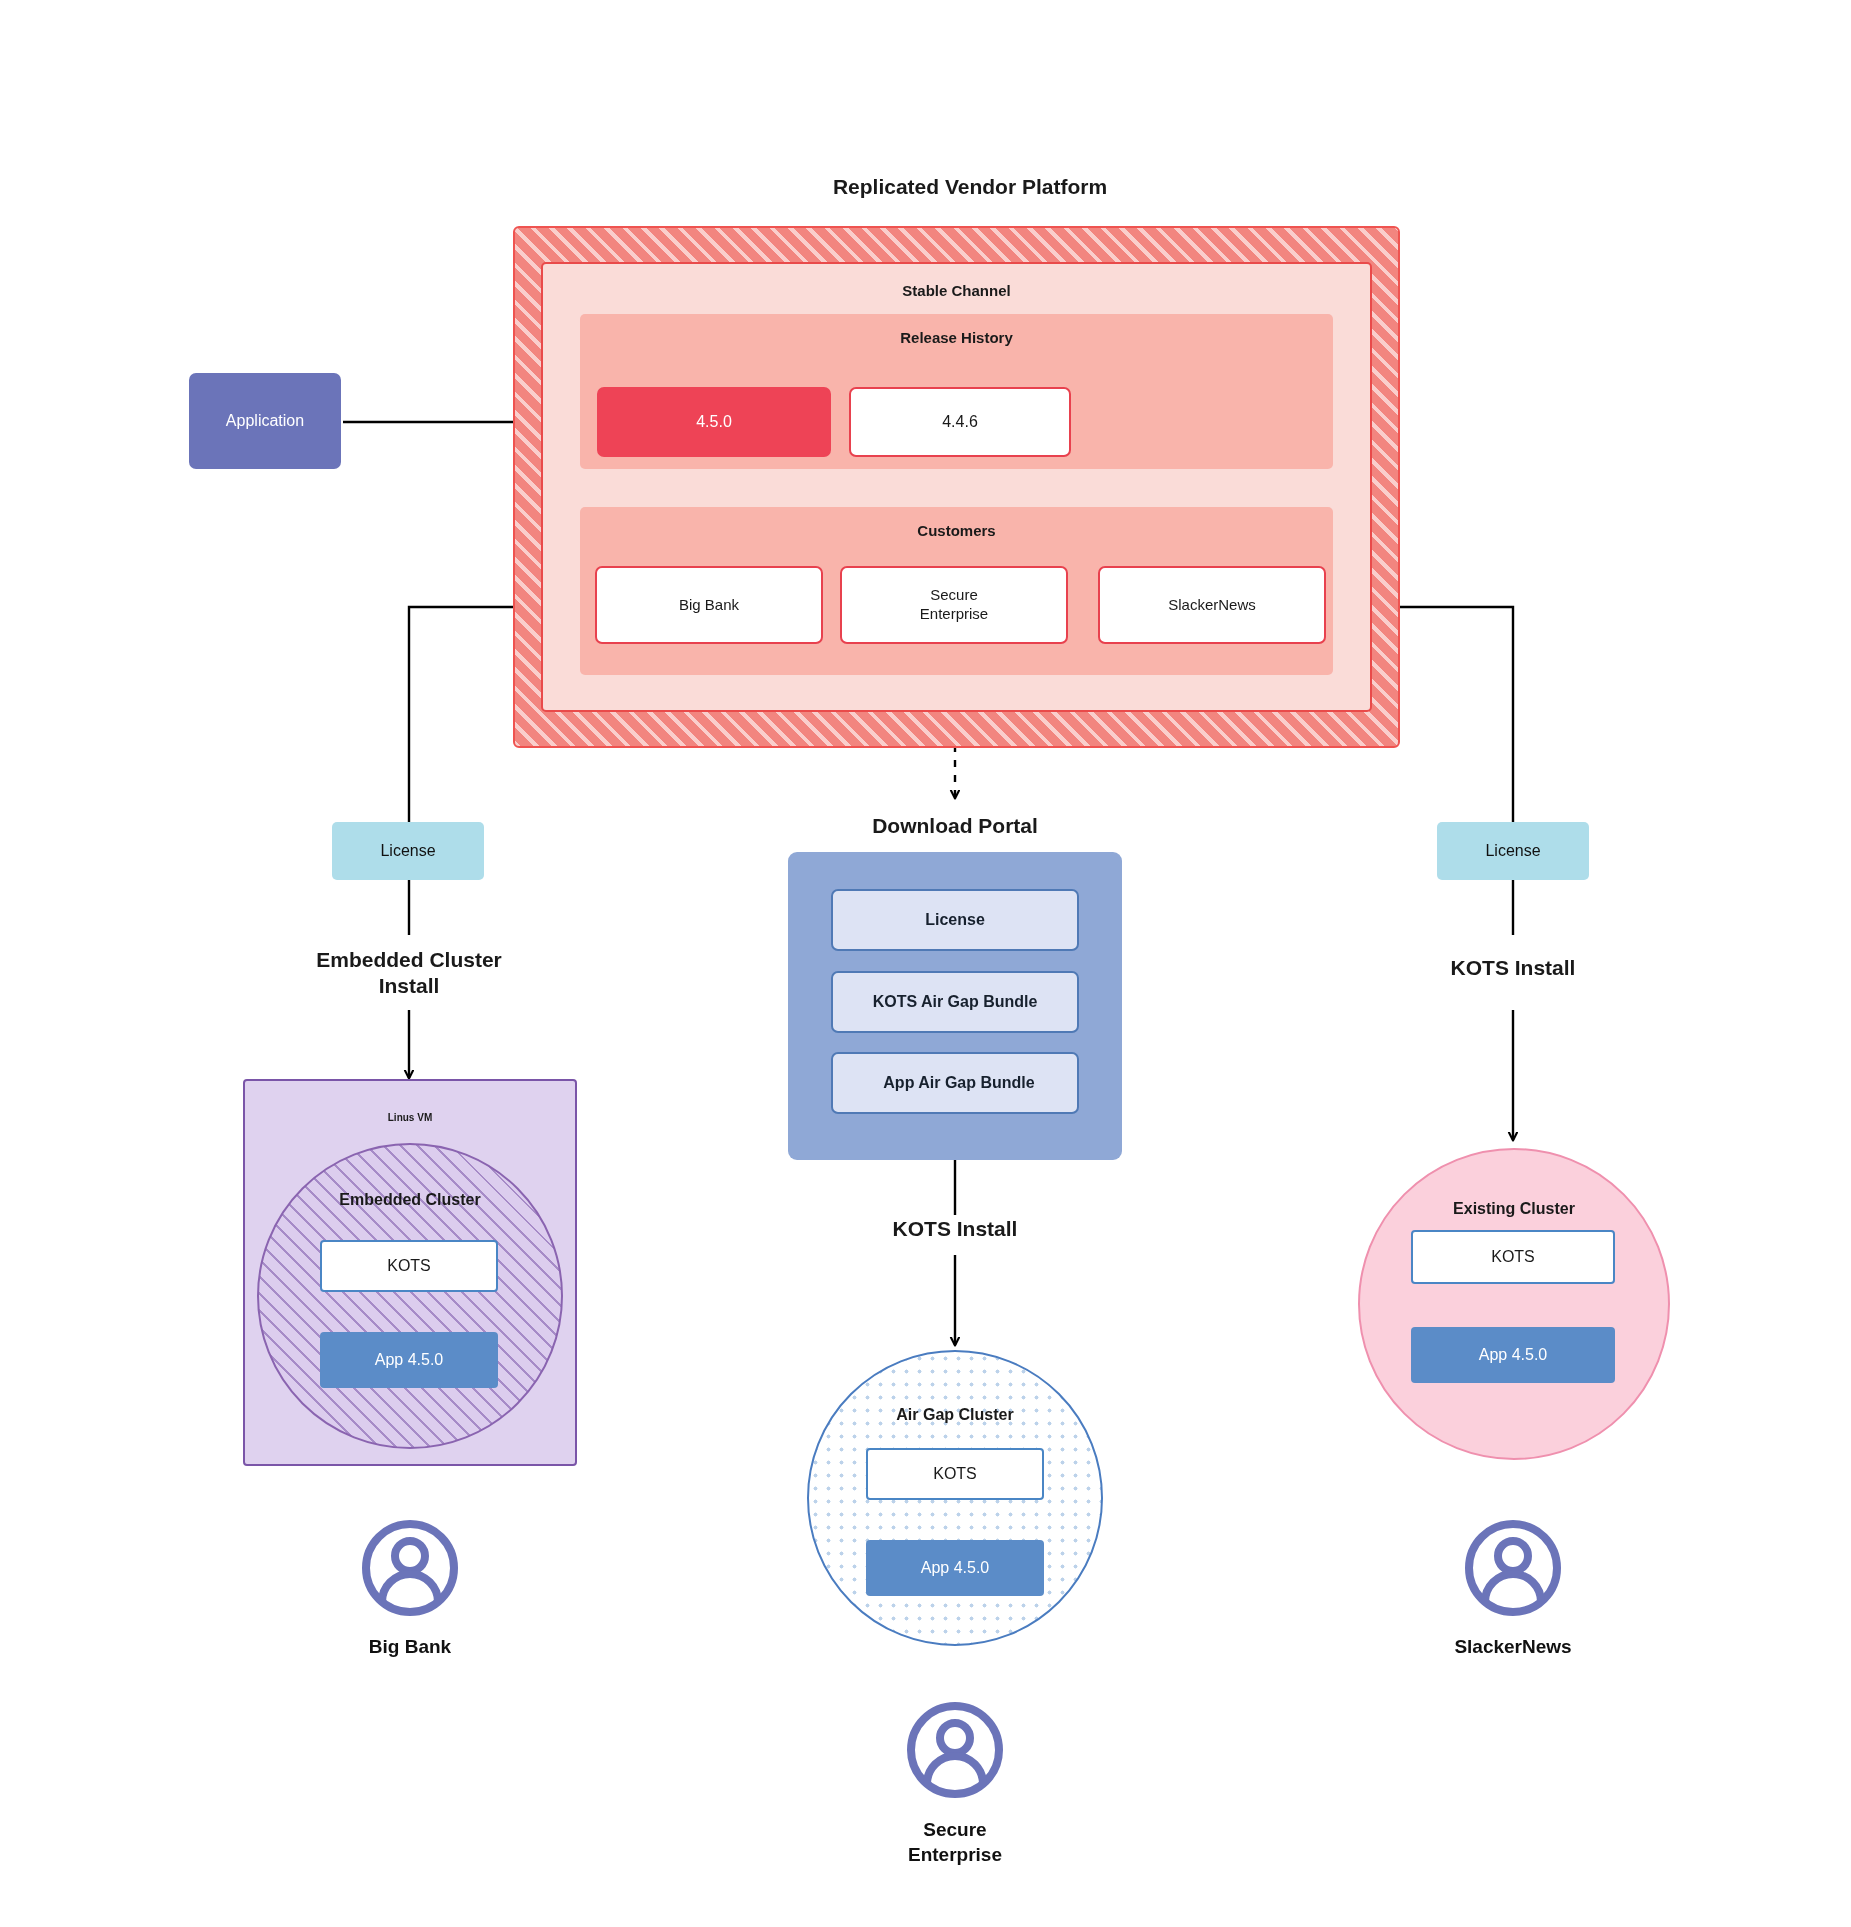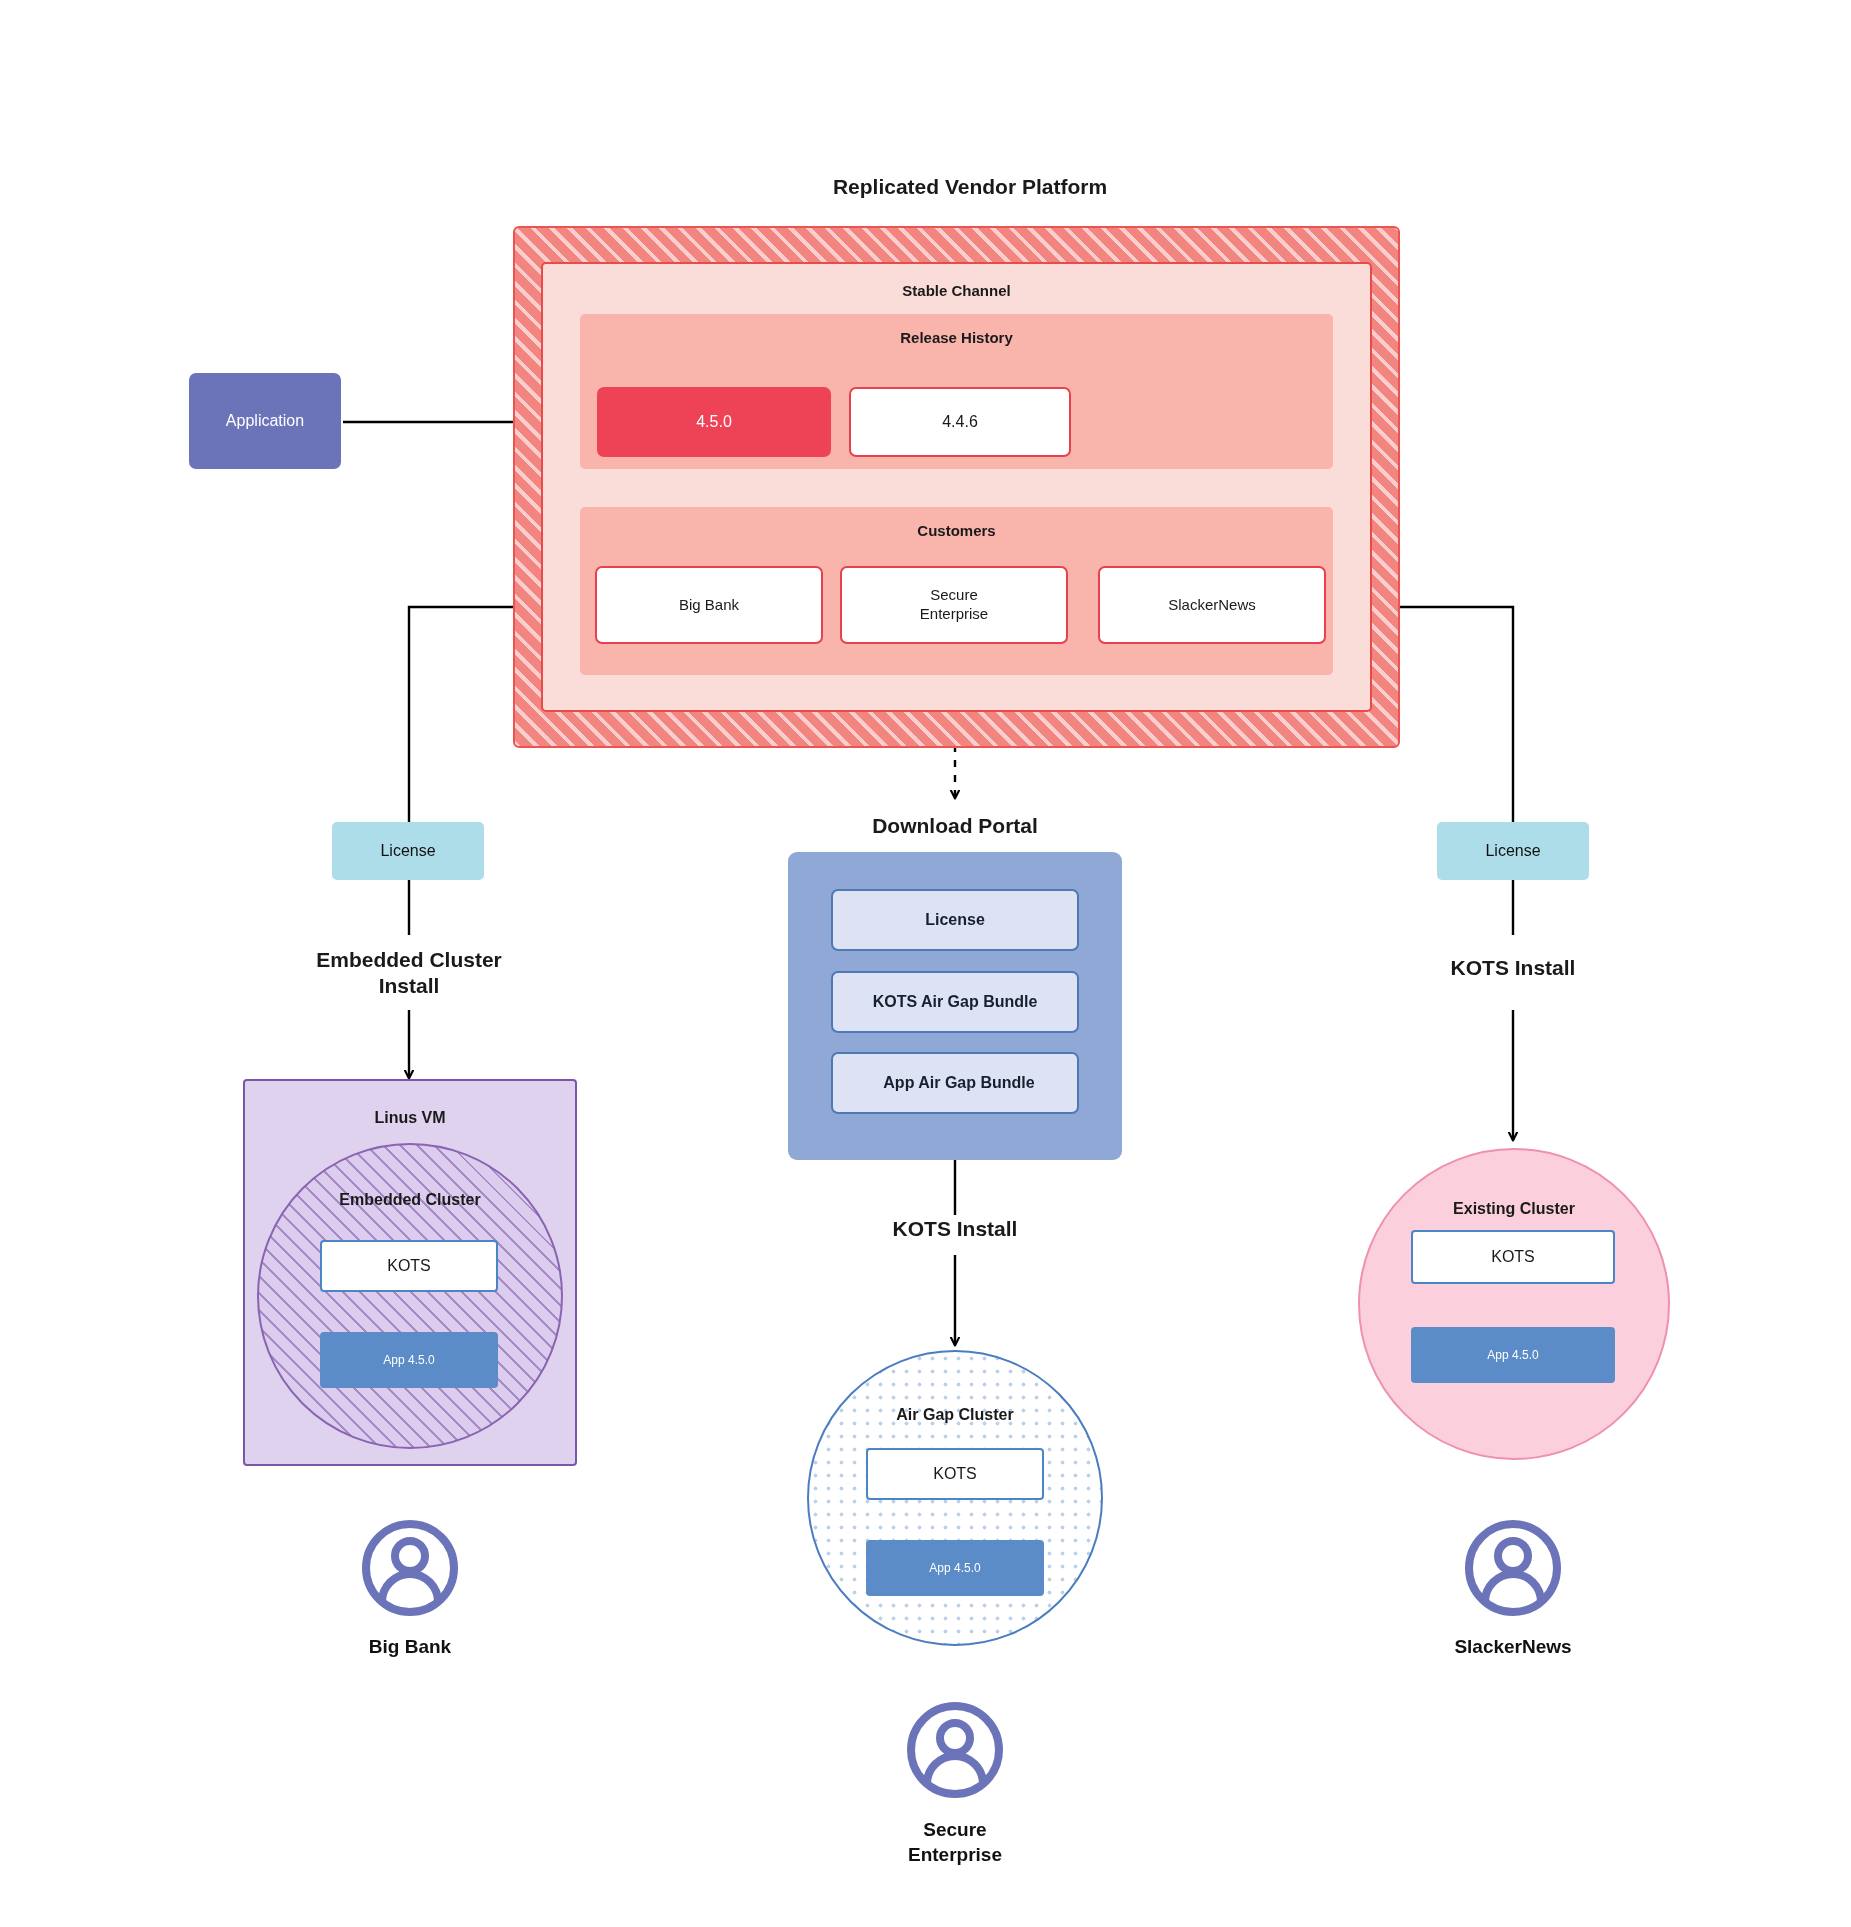--- a/index.html
+++ b/index.html
@@ -103,21 +103,21 @@
     border-radius:7px;
     font-size:16px;font-weight:700;color:#17212e;
   }
 
   
   .vm-box{
     background:#dfd2ef;
     border:2px solid #7a55a8;
     border-radius:4px;
   }
-  .vm-title{font-size:16px;font-weight:700;color:#1a1a1a;}
+  .vm-title{font-size:10px;font-weight:700;color:#1a1a1a;}
   .ec-circle{
     border-radius:50%;
     border:2px solid #8a64b0;
     background-color:#dccdee;
     background-image:repeating-linear-gradient(
       45deg,
       rgba(122,85,168,0.55) 0px,
       rgba(122,85,168,0.55) 2px,
       rgba(255,255,255,0) 2px,
       rgba(255,255,255,0) 12px);
@@ -145,21 +145,21 @@
   
   .kots-box{
     background:#ffffff;
     border:2px solid #4a86c5;
     border-radius:4px;
     font-size:16px;color:#1a1a1a;
   }
   .appver-box{
     background:#5b8cc8;
     border-radius:4px;
-    font-size:12px;color:#ffffff;
+    font-size:16px;color:#ffffff;
   }
 
   
   .avatar{ }
   .persona-name{
     font-size:19px;font-weight:700;color:#111111;
     text-align:center;line-height:1.3;
   }
 
   

